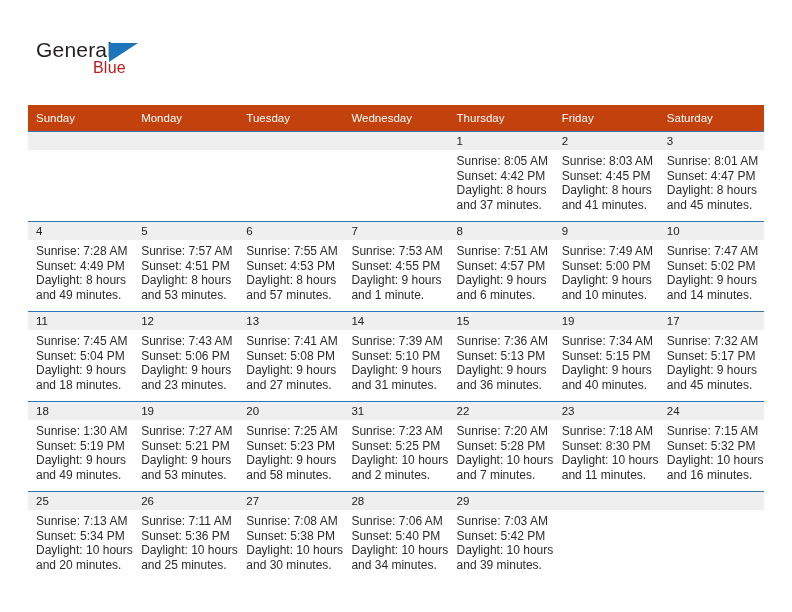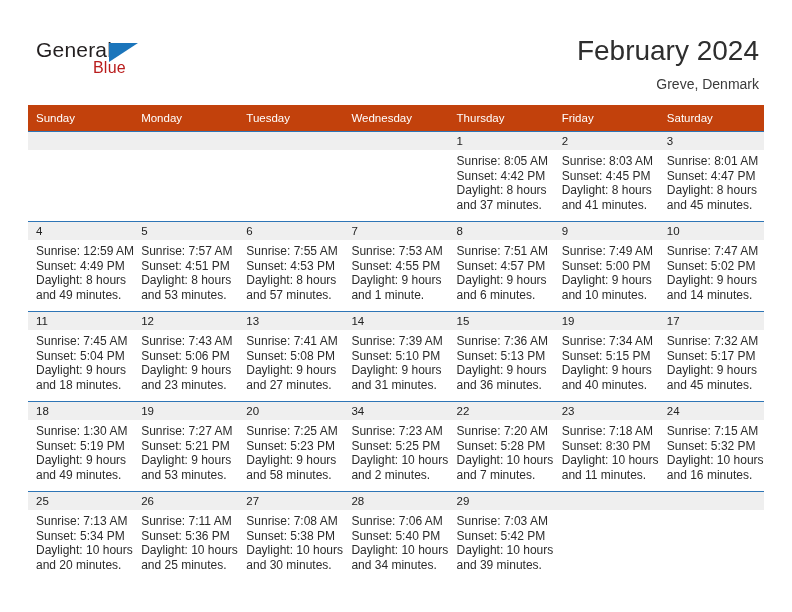--- a/index.html
+++ b/index.html
@@ -143,24 +143,20 @@
 <div class="page">
 
   <div class="header">
 
     <div class="logo">
       <span class="logo-general">General</span>
       <span class="logo-triangle"></span>
       <span class="logo-blue">Blue</span>
     </div>
 
-    <div class="title-block">
-      <div class="month-title">February 2024</div>
-      <div class="location">Greve, Denmark</div>
-    </div>
 
   </div>
 
   <table class="calendar">
     <thead>
       <tr>
         <th>Sunday</th>
         <th>Monday</th>
         <th>Tuesday</th>
         <th>Wednesday</th>
@@ -223,21 +219,21 @@
                 <div>and 45 minutes.</div>
               </div>
             </div>
           </td>
         </tr>
         <tr class="week">
           <td>
             <div class="cell-inner">
               <div class="daynum-band">4</div>
               <div class="details">
-                <div>Sunrise: 12:59 AM</div>
+                <div>Sunrise: 7:28 AM</div>
                 <div>Sunset: 4:49 PM</div>
                 <div>Daylight: 8 hours</div>
                 <div>and 49 minutes.</div>
               </div>
             </div>
           </td>
           <td>
             <div class="cell-inner">
               <div class="daynum-band">5</div>
               <div class="details">
@@ -412,21 +408,21 @@
               <div class="details">
                 <div>Sunrise: 7:25 AM</div>
                 <div>Sunset: 5:23 PM</div>
                 <div>Daylight: 9 hours</div>
                 <div>and 58 minutes.</div>
               </div>
             </div>
           </td>
           <td>
             <div class="cell-inner">
-              <div class="daynum-band">34</div>
+              <div class="daynum-band">31</div>
               <div class="details">
                 <div>Sunrise: 7:23 AM</div>
                 <div>Sunset: 5:25 PM</div>
                 <div>Daylight: 10 hours</div>
                 <div>and 2 minutes.</div>
               </div>
             </div>
           </td>
           <td>
             <div class="cell-inner">

